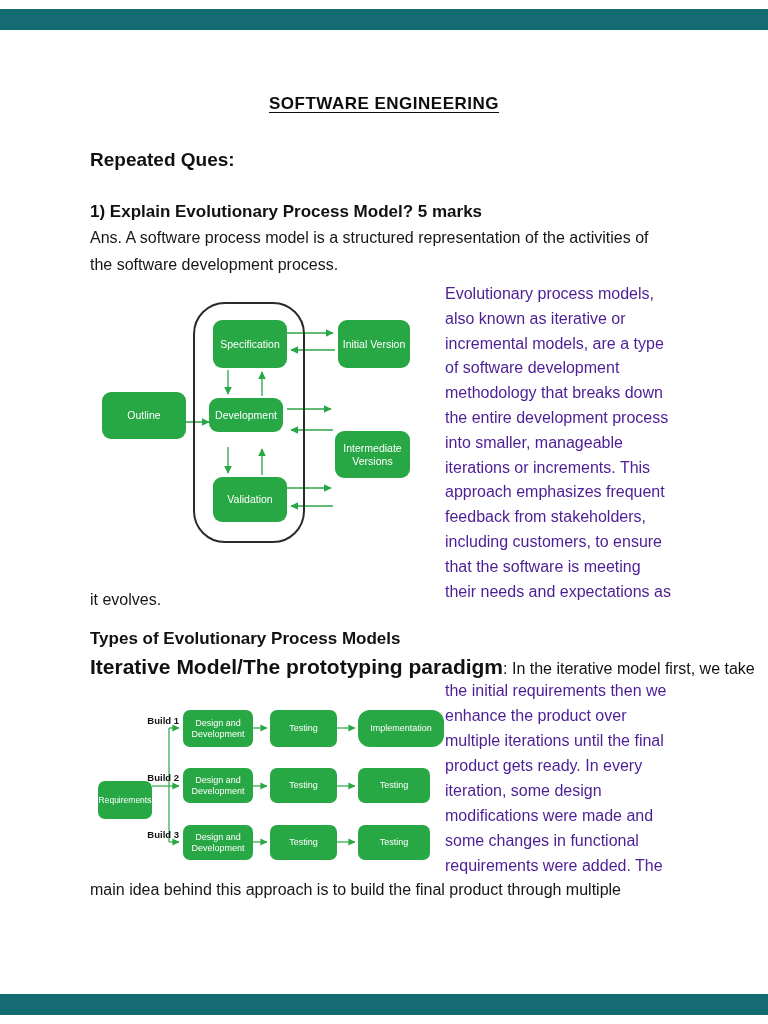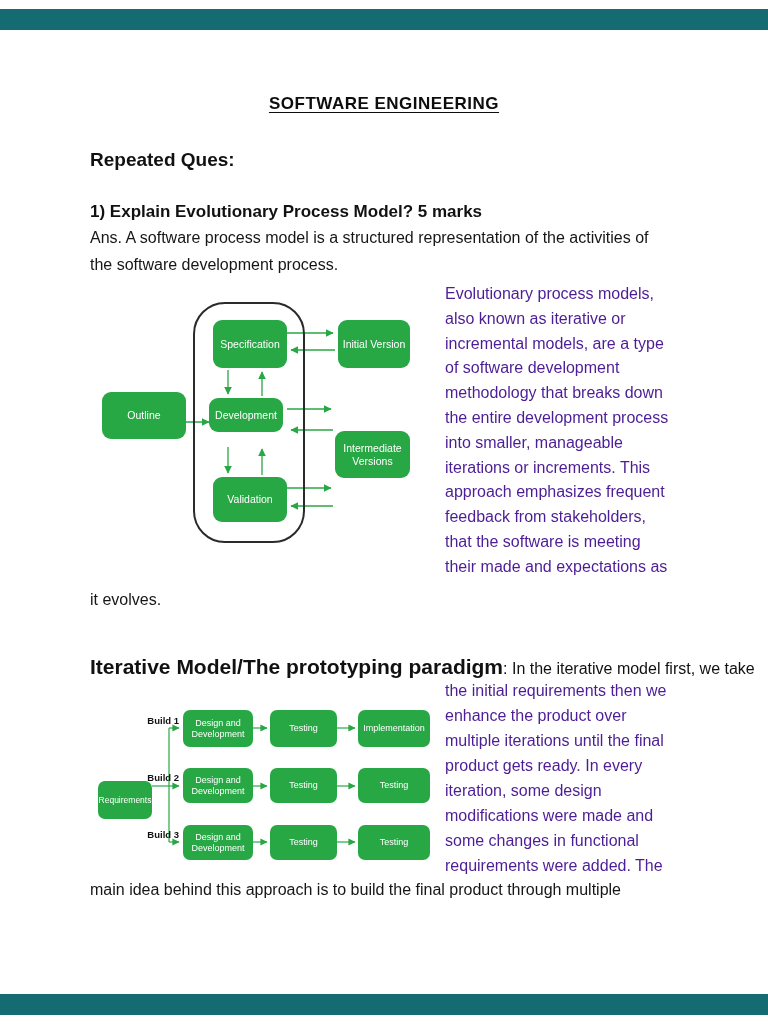--- a/index.html
+++ b/index.html
@@ -103,25 +103,27 @@
     <div>Evolutionary process models,</div>
     <div>also known as iterative or</div>
     <div>incremental models, are a type</div>
     <div>of software development</div>
     <div>methodology that breaks down</div>
     <div>the entire development process</div>
     <div>into smaller, manageable</div>
     <div>iterations or increments. This</div>
     <div>approach emphasizes frequent</div>
     <div>feedback from stakeholders,</div>
+    <div>including customers, to ensure</div>
     <div>that the software is meeting</div>
-    <div>their made and expectations as</div>
+    <div>their needs and expectations as</div>
   </div>
 
   <div class="abs body-line tail-line">it evolves.</div>
+  <div class="abs h-types">Types of Evolutionary Process Models</div>
   <div class="abs iter-line">
     <b>Iterative Model/The prototyping paradigm</b><span>: In the iterative model first, we take</span>
   </div>
 
   <div class="diagram d2">
     <svg width="350" height="175" viewBox="0 0 350 175">
       <defs>
         <marker id="ah2" markerWidth="7" markerHeight="7" refX="5.5" refY="3" orient="auto">
           <path d="M0,0 L6,3 L0,6 Z" fill="#28a745"></path>
         </marker>
@@ -141,21 +143,21 @@
       </g>
     </svg>
     <div class="gbox" style="left:3px; top:81px; width:54px; height:38px; font-size:8.5px;">Requirements</div>
 
     <div class="build-label" style="top:15px">Build 1</div>
     <div class="build-label" style="top:72px">Build 2</div>
     <div class="build-label" style="top:129px">Build 3</div>
 
     <div class="gbox" style="left:88px; top:10px;  width:70px; height:37px;">Design and Development</div>
     <div class="gbox" style="left:175px;top:10px;  width:67px; height:37px;">Testing</div>
-    <div class="gbox" style="left:263px;top:10px;  width:72px; height:37px;">Implementation</div>
+    <div class="gbox" style="left:263px;top:10px;  width:86px; height:37px;border-radius:12px;">Implementation</div>
 
     <div class="gbox" style="left:88px; top:68px;  width:70px; height:35px;">Design and Development</div>
     <div class="gbox" style="left:175px;top:68px;  width:67px; height:35px;">Testing</div>
     <div class="gbox" style="left:263px;top:68px;  width:72px; height:35px;">Testing</div>
 
     <div class="gbox" style="left:88px; top:125px; width:70px; height:35px;">Design and Development</div>
     <div class="gbox" style="left:175px;top:125px; width:67px; height:35px;">Testing</div>
     <div class="gbox" style="left:263px;top:125px; width:72px; height:35px;">Testing</div>
   </div>
 

